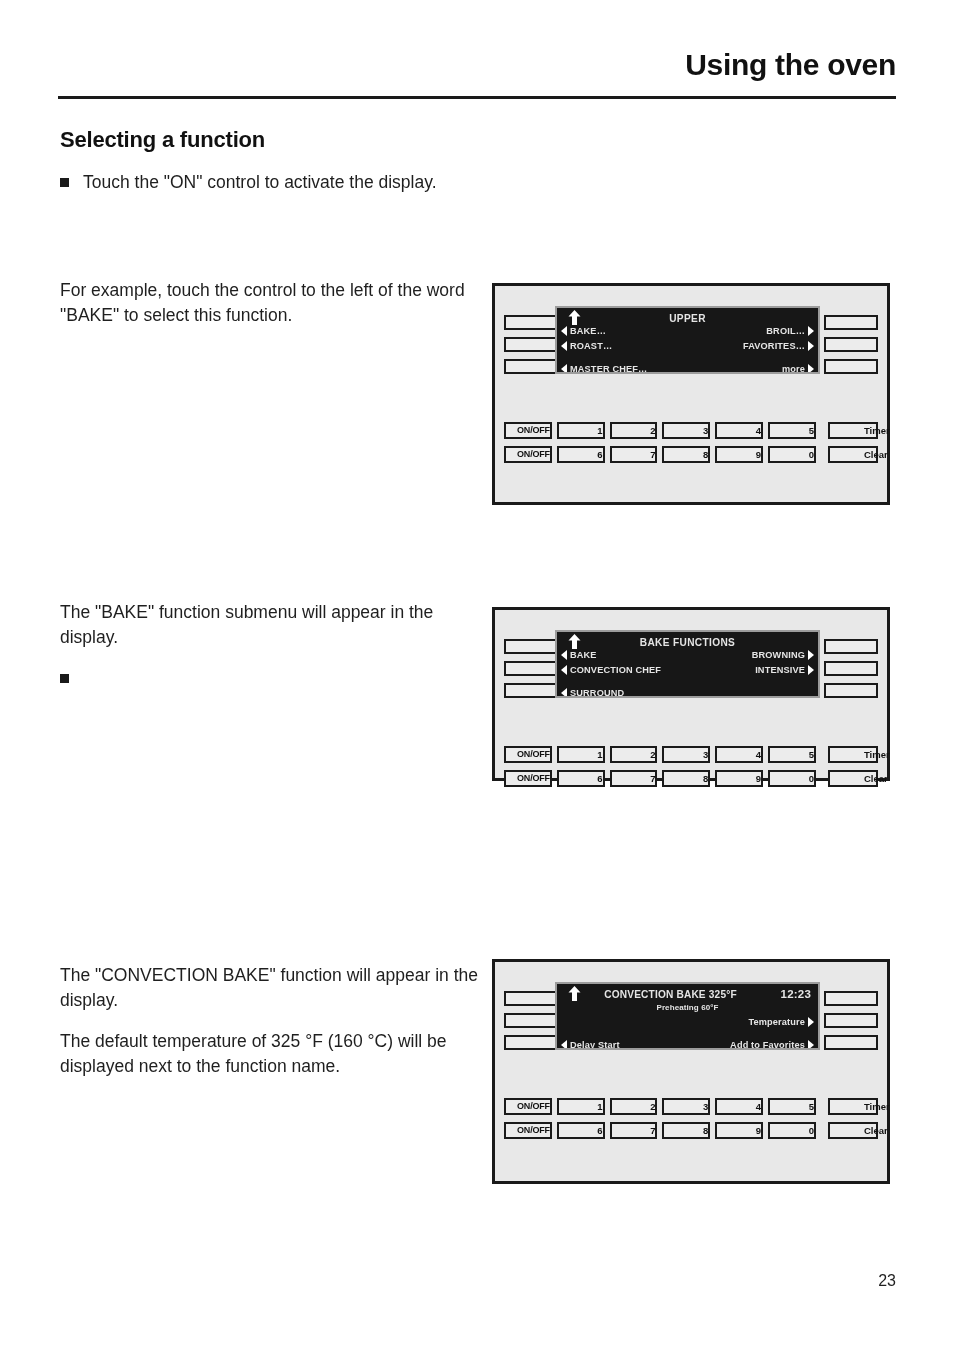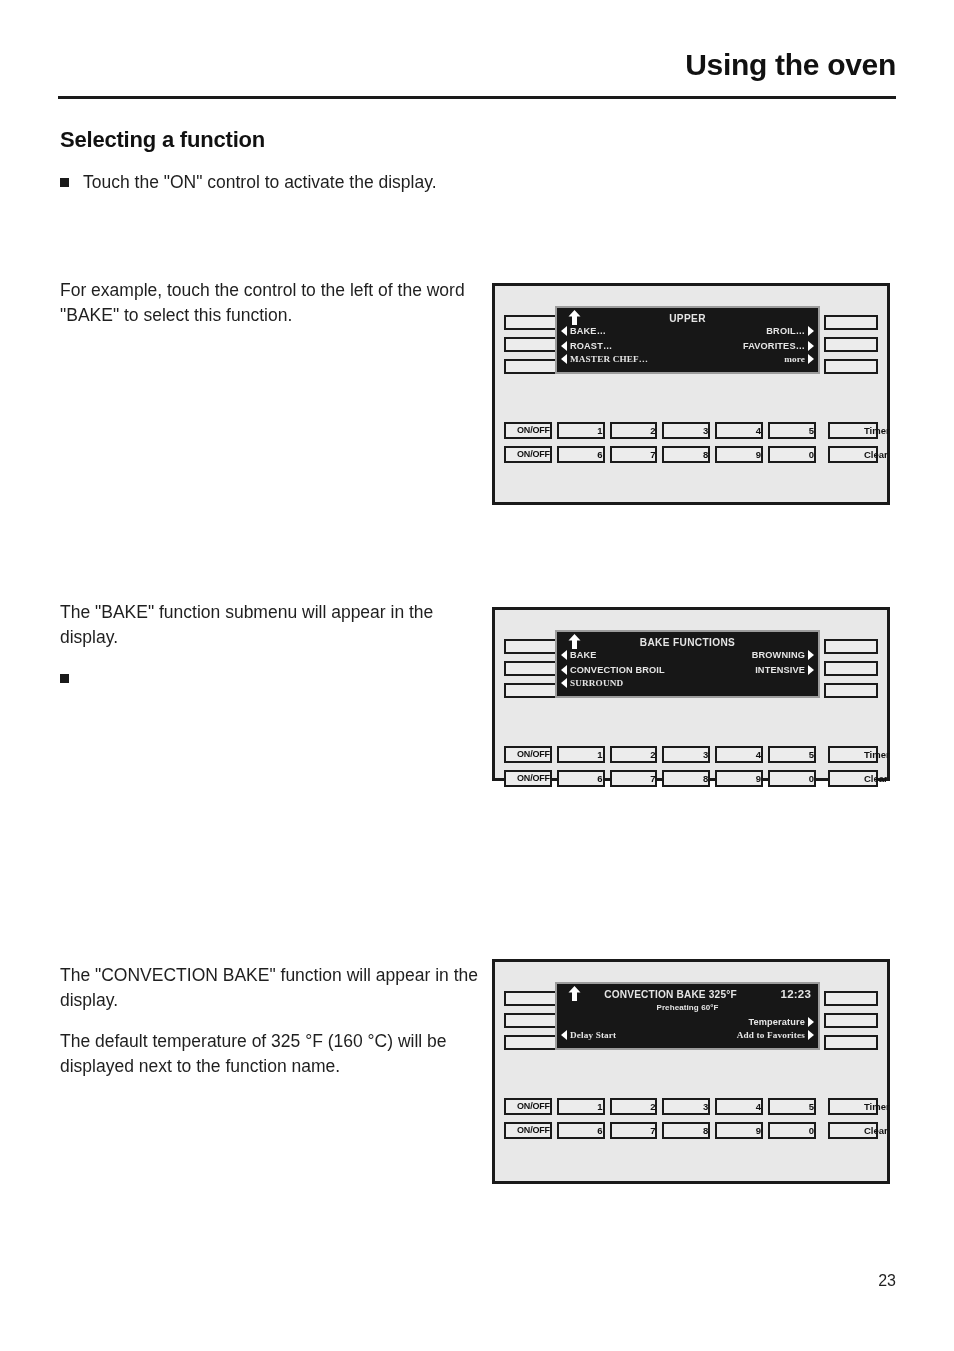--- a/index.html
+++ b/index.html
@@ -200,21 +200,21 @@
     margin-right: 3px;
   }
   .tri-r {
     border-top: 5px solid transparent;
     border-bottom: 5px solid transparent;
     border-left: 6px solid #fff;
     margin-left: 3px;
   }
   .row-a { top: 16px; }
   .row-b { top: 31px; }
-  .row-c { top: 44px; font-family: Liberation Serif, serif; }
+  .row-c { top: 54px; }
 
   
   .keypad {
     position: absolute;
     left: 9px;
     right: 9px;
     top: 136px;
   }
   .key-row {
     display: flex;
@@ -397,21 +397,21 @@
             <span>BAKE</span>
           </span>
         <span class="r">
             <span>BROWNING</span>
             <i class="tri tri-r"></i>
           </span>
       </div>
       <div class="lcd-row row-b">
         <span class="l">
             <i class="tri tri-l"></i>
-            <span>CONVECTION BROIL</span>
+            <span>CONVECTION CHEF</span>
           </span>
         <span class="r">
             <span>INTENSIVE</span>
             <i class="tri tri-r"></i>
           </span>
       </div>
       <div class="lcd-row row-c">
         <span class="l">
             <i class="tri tri-l"></i>
             <span>SURROUND</span>

